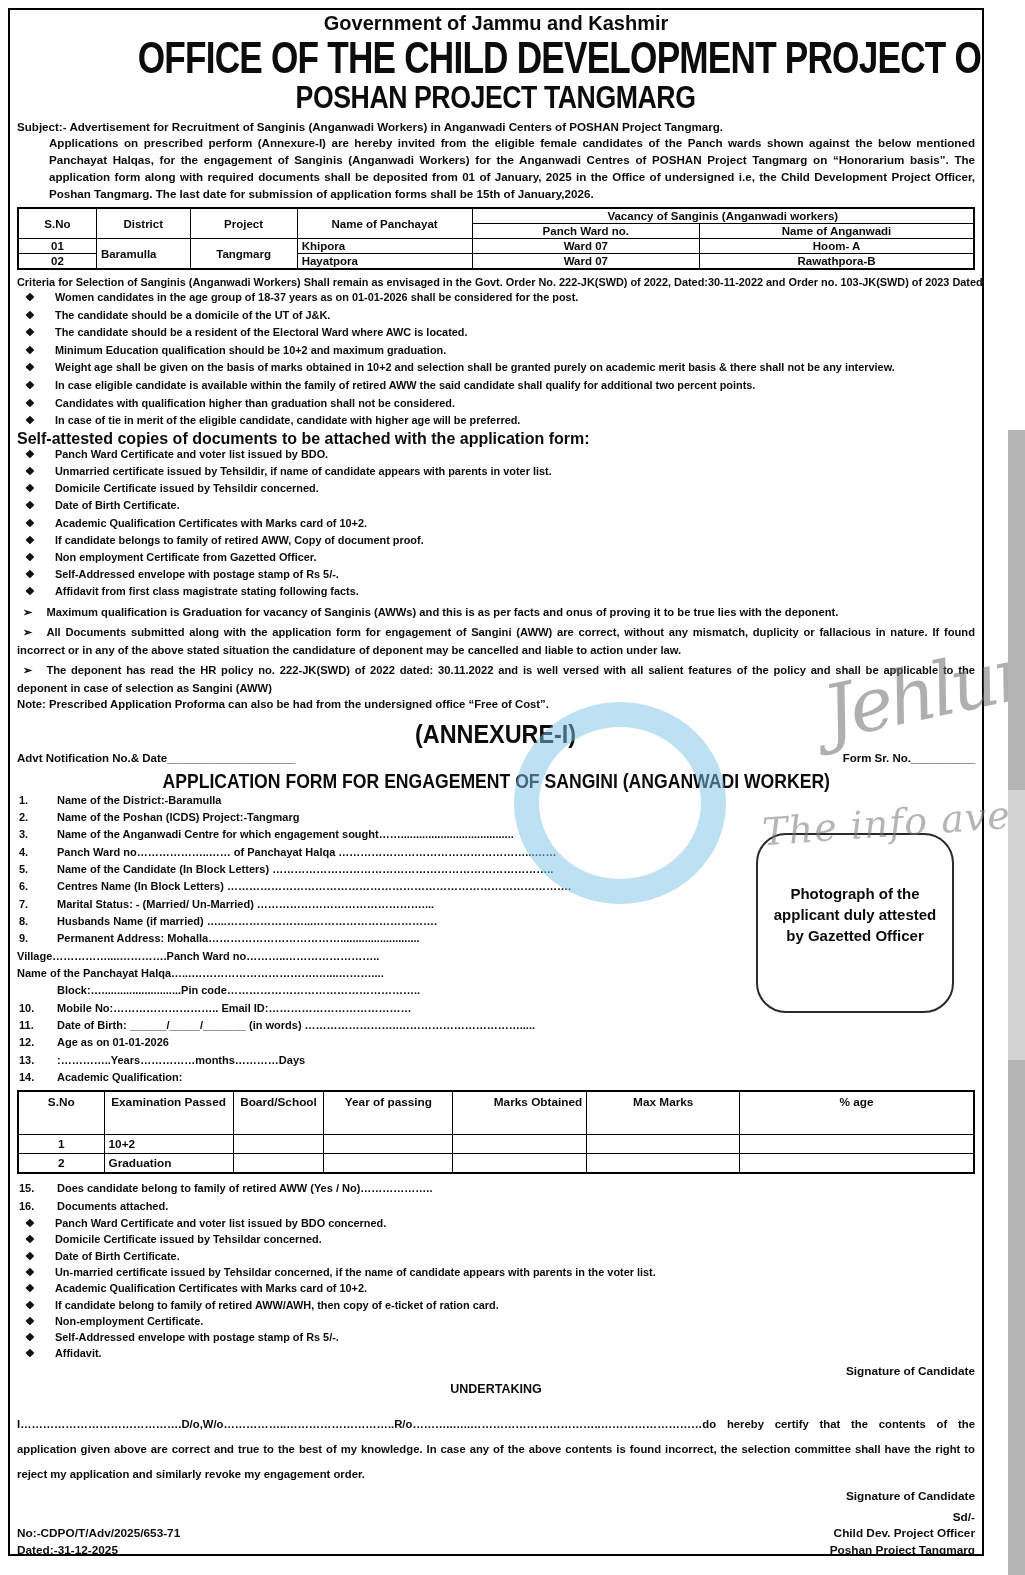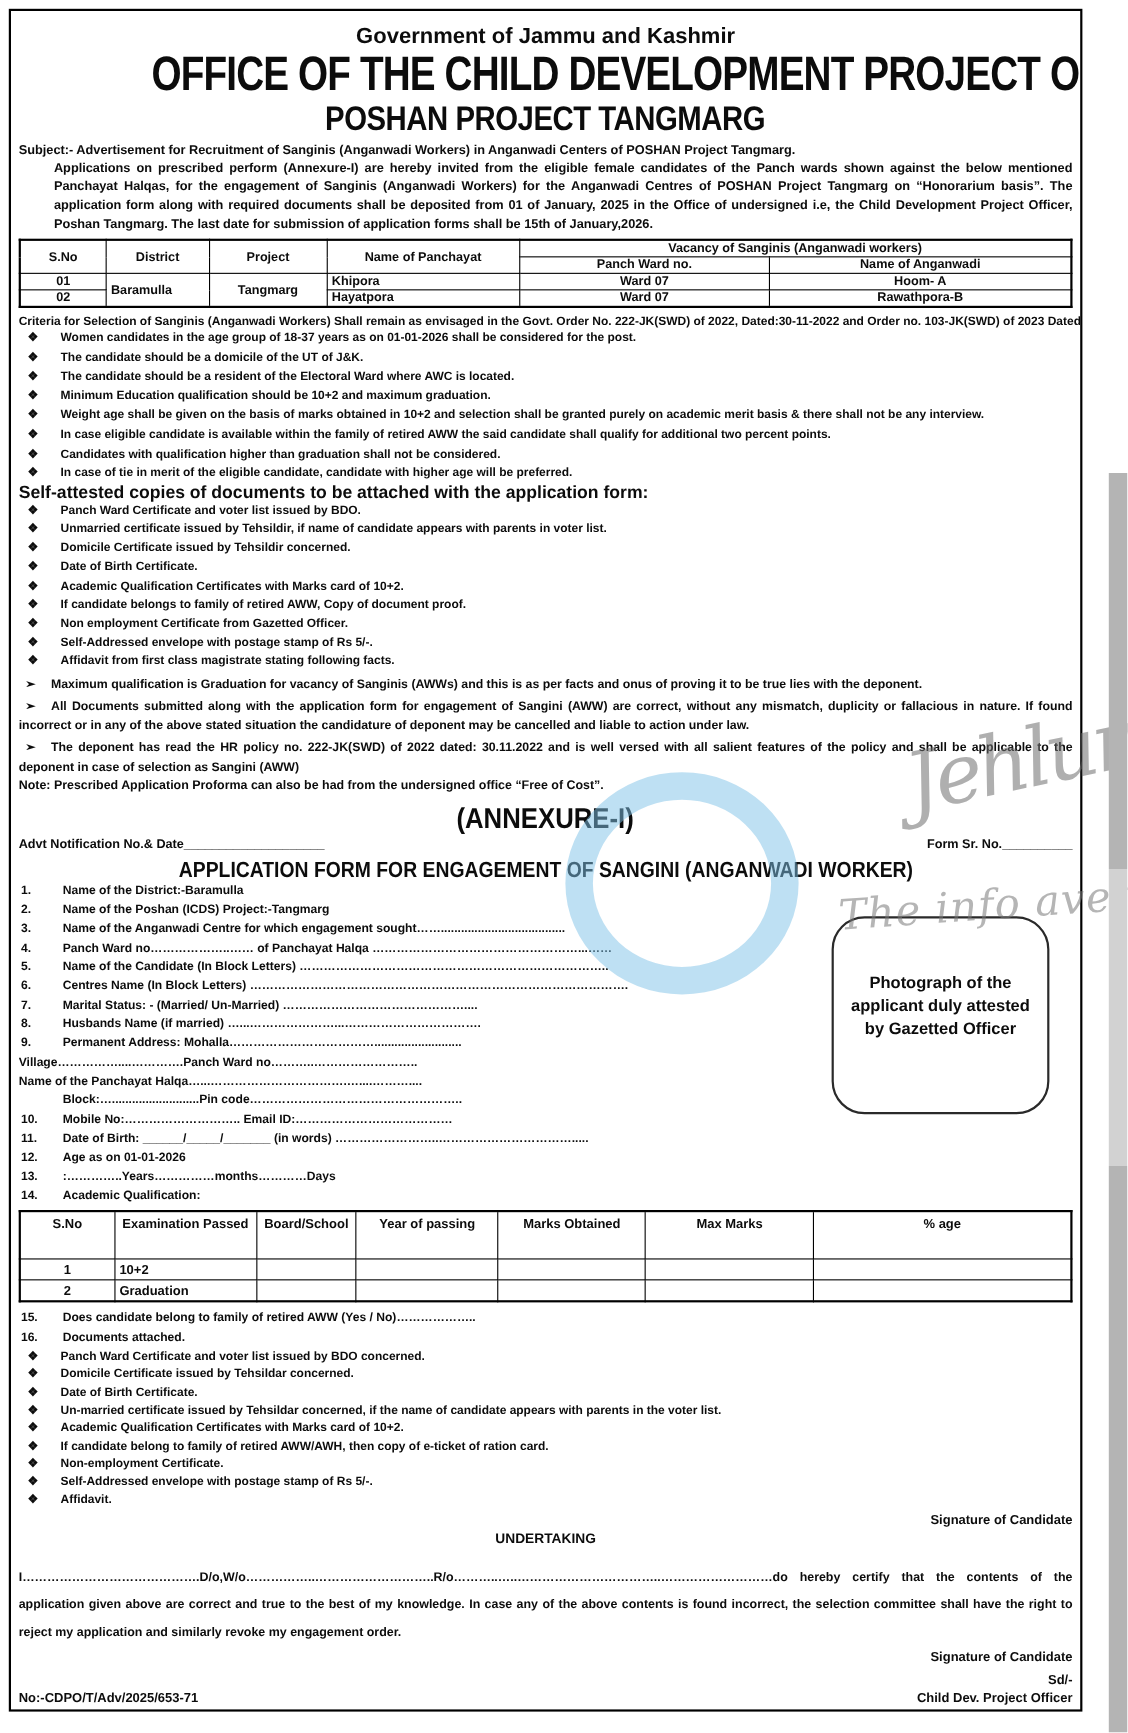--- a/index.html
+++ b/index.html
@@ -1,18 +1,18 @@
 <!DOCTYPE html>
 <html><head>
 <meta charset="utf-8">
 <style>
   html,body{margin:0;padding:0;}
   body{width:1025px;height:1575px;background:#fff;font-family:"Liberation Sans",sans-serif;color:#0c0c0c;overflow:hidden;}
   #page{position:relative;width:1025px;height:1575px;background:#fff;overflow:hidden;}
-  .sheet{position:absolute;left:8px;top:8px;width:976px;height:1548px;border:2px solid #000;box-sizing:border-box;padding:12px 7px 0 7px;overflow:hidden;background:transparent;}
+  .sheet{position:absolute;left:8px;top:8px;width:976px;height:1548px;border:2px solid #000;box-sizing:border-box;padding:2px 7px 0 7px;overflow:hidden;background:transparent;}
   .center{text-align:center;}
   .hdr-gov{font-size:20px;font-weight:700;line-height:23px;}
   .hdr-office{display:inline-block;font-size:44px;font-weight:700;white-space:nowrap;transform:scaleX(.80);transform-origin:center;line-height:46px;letter-spacing:-1px;}
   .hdr-poshan{display:inline-block;font-size:31px;font-weight:700;white-space:nowrap;transform:scaleX(.86);transform-origin:center;line-height:34px;letter-spacing:-.5px;}
   .subject{font-size:11.6px;font-weight:700;margin-top:4px;line-height:15px;}
   .intro{font-size:11.6px;font-weight:700;text-align:justify;line-height:17px;margin-left:32px;}
   table{border-collapse:collapse;width:100%;}
   table.vtab{margin-top:5px;border:2.5px solid #000;}
   table.vtab th,table.vtab td{border:1.6px solid #000;font-size:11.5px;font-weight:700;padding:1px 4px;}
   table.vtab th{text-align:center;}
@@ -33,21 +33,21 @@
   .ftitle-w{margin-top:3px;}
   .ftitle{display:inline-block;font-size:20px;font-weight:700;white-space:nowrap;transform:scaleX(.88);line-height:22px;}
   .frow{display:flex;line-height:17.35px;font-weight:700;}
   .frow .no{width:40px;padding-left:2px;font-size:11px;box-sizing:border-box;}
   .frow.indent .no{width:40px;}
   .frow .tx{flex:1;font-size:11px;white-space:nowrap;overflow:hidden;}
   table.atab{margin-top:4px;border:2.5px solid #000;}
   table.atab th,table.atab td{border:1.6px solid #000;font-size:11.8px;font-weight:700;padding:1px 4px;}
   table.atab th{height:38px;vertical-align:top;padding-top:3px;}
   table.atab td{height:16px;}
-  .at-sno{width:9%;} .at-exam{width:13.5%;} .at-board{width:9.5%;} .at-year{width:13.5%;} .at-marks{width:14%;} .at-max{width:16%;}
+  .at-sno{width:9%;} .at-exam{width:13.5%;} .at-board{width:9.5%;} .at-year{width:13.5%;} .at-marks{width:14%;text-align:right;} .at-max{width:16%;}
   .post{margin-top:6px;}
   .alist .brow{line-height:16.3px;}
   .sig{font-size:11.8px;font-weight:700;text-align:right;line-height:15px;margin-top:2px;}
   .und-t{font-size:12.5px;font-weight:700;text-align:center;line-height:16px;margin-top:2px;}
   .und-b{font-size:11.3px;font-weight:700;text-align:justify;line-height:25px;margin-top:15px;}
   .sd{font-size:11.8px;font-weight:700;text-align:right;line-height:15px;margin-top:6px;}
   .foot{display:flex;justify-content:space-between;font-size:11.8px;font-weight:700;line-height:17px;}
   .foot .fr{text-align:right;}
   .photo-box{position:absolute;left:756px;top:833px;width:198px;height:180px;border:2px solid #2a2a2a;border-radius:30px;box-sizing:border-box;padding:48px 14px 0 14px;text-align:center;font-size:15px;font-weight:700;line-height:21px;z-index:4;}
   .wm{position:absolute;pointer-events:none;z-index:20;}

